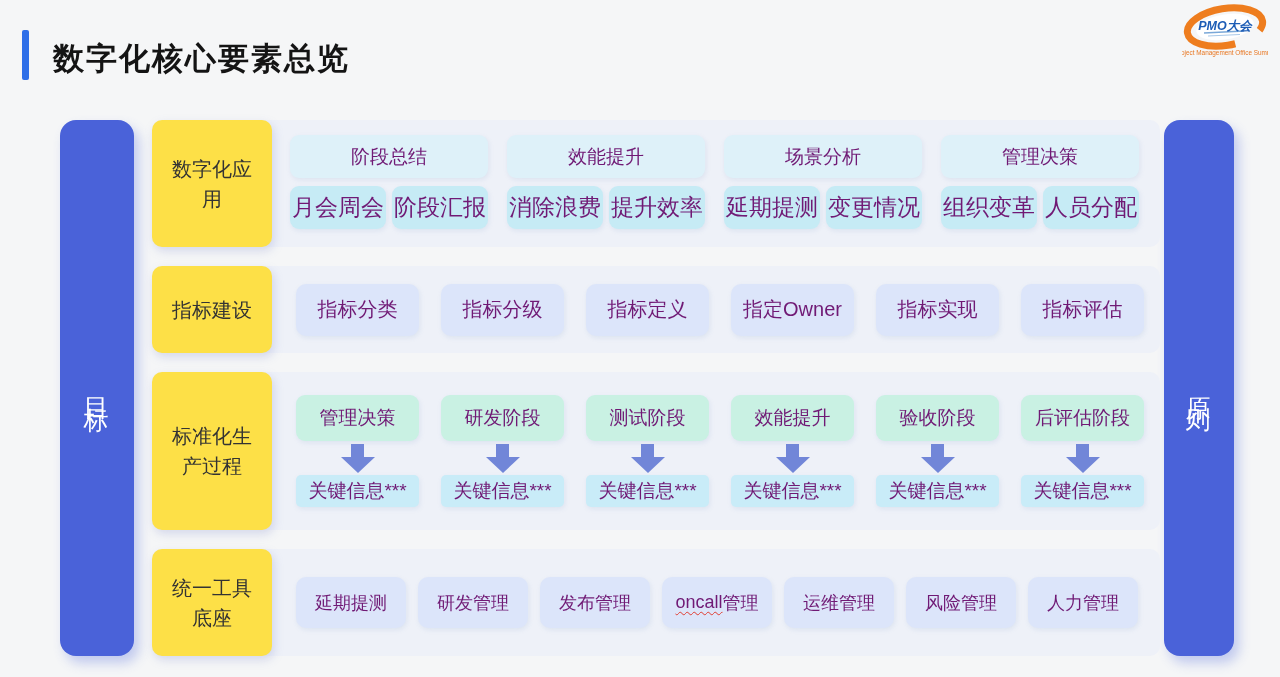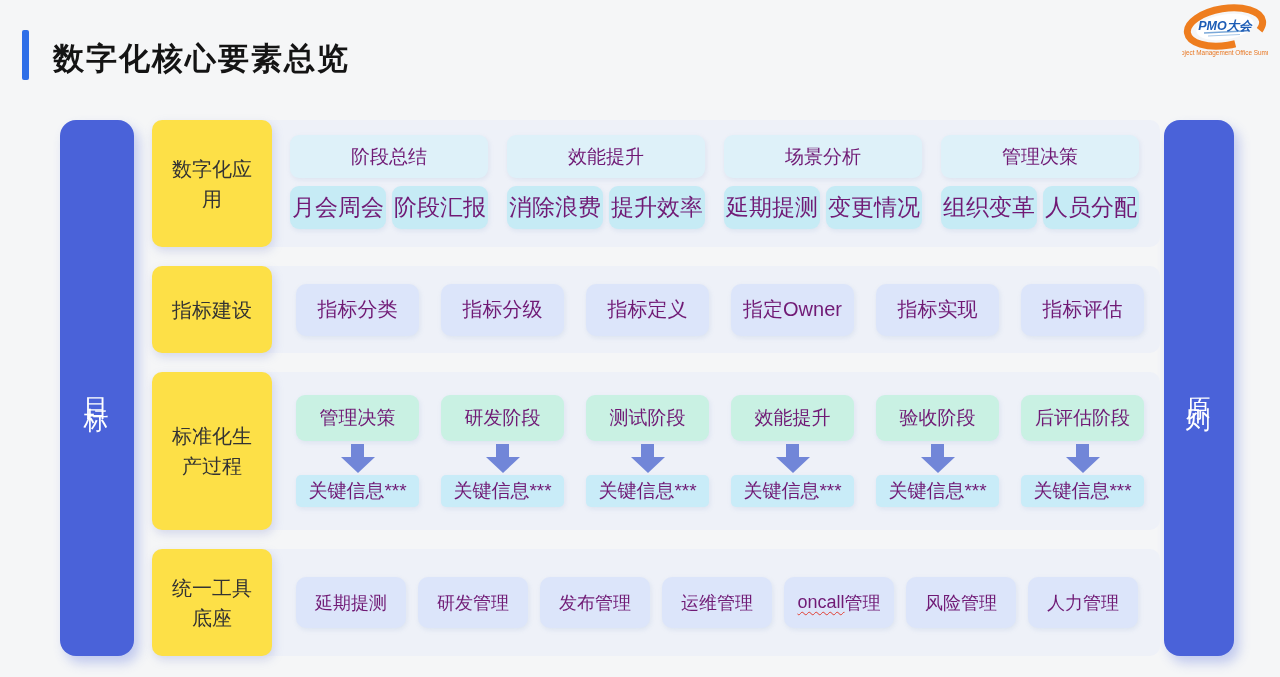--- a/index.html
+++ b/index.html
@@ -197,24 +197,24 @@
 
       </div>
     </div>
 
     <div class="row row4">
       <div class="row-label">统一工具底座</div>
       <div class="row4-content">
         <div class="box chip-lav2">延期提测</div>
         <div class="box chip-lav2">研发管理</div>
         <div class="box chip-lav2">发布管理</div>
-        <div class="box chip-lav2">运维管理</div>
         <div class="box chip-lav2">
           <span class="squiggle">oncall</span>
             <span>管理</span>
         </div>
+        <div class="box chip-lav2">运维管理</div>
         <div class="box chip-lav2">风险管理</div>
         <div class="box chip-lav2">人力管理</div>
       </div>
     </div>
 
   </div>
 </div>
 
 </body></html>

